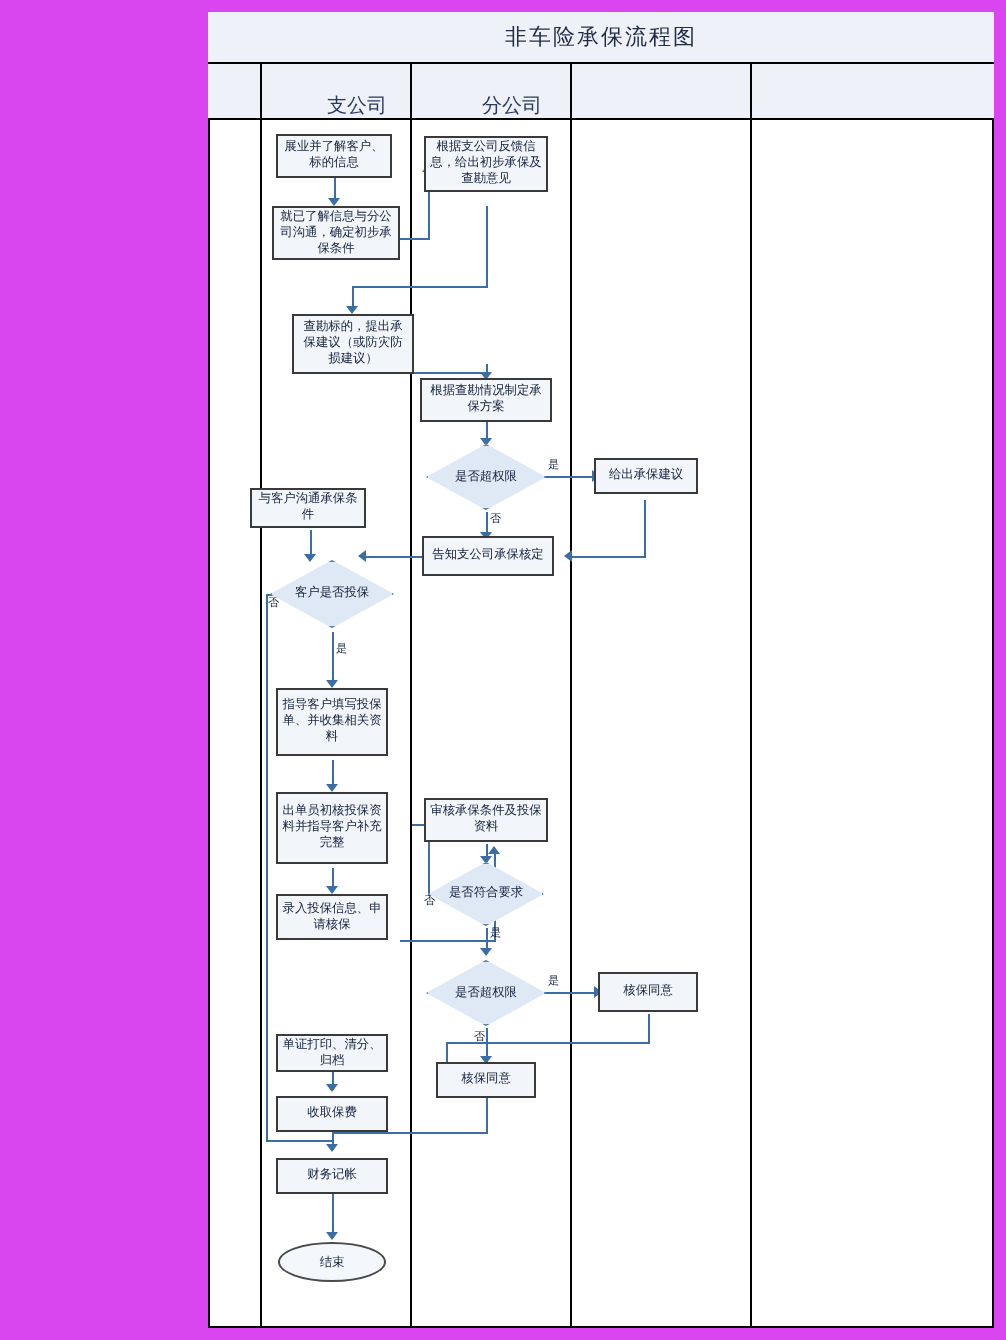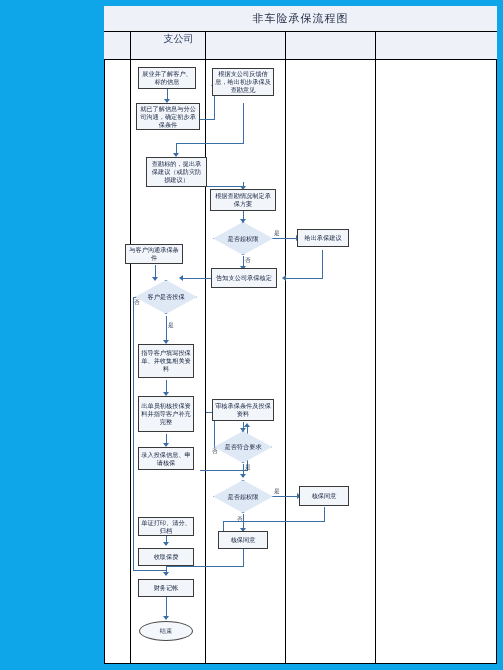--- a/index.html
+++ b/index.html
@@ -1,25 +1,25 @@
 <!DOCTYPE html>
 <html><head>
 <meta charset="utf-8">
 <style>
   html,body{margin:0;padding:0;background:#ffffff;}
   body{width:503px;height:670px;font-family:"DejaVu Sans","Liberation Sans",sans-serif;color:#1a1a1a;}
-  #root{position:relative;width:503px;height:670px;overflow:hidden;background:#0ea5e9;}
+  #root{position:relative;width:503px;height:670px;overflow:hidden;background:#d946ef;}
 
   
   .frame{position:absolute;left:104px;top:6px;width:393px;height:658px;border:1px solid #000;box-sizing:border-box;background:#fff;}
   .title-cell{position:absolute;left:104px;top:6px;width:393px;height:26px;border-bottom:1px solid #000;box-sizing:border-box;
               background:#eef1f7;display:flex;align-items:center;justify-content:center;}
   .title-cell span{font-size:11px;letter-spacing:1px;color:#1f2a44;}
   .hdr-row{position:absolute;left:104px;top:32px;width:393px;height:28px;border-bottom:1px solid #000;box-sizing:border-box;background:#eef1f7;}
-  .hdr-cell{position:absolute;top:32px;height:28px;display:flex;align-items:flex-start;justify-content:center;box-sizing:border-box;padding-left:22px;}
+  .hdr-cell{position:absolute;top:32px;height:28px;display:flex;align-items:flex-end;justify-content:center;box-sizing:border-box;padding-left:22px;}
   .hdr-cell span{font-size:10px;color:#2b3a5c;}
 
   
   .vline{position:absolute;width:1px;background:#000;top:32px;height:632px;}
 
   
   .box{position:absolute;box-sizing:border-box;border:1px solid #3a3a3a;background:#f2f5fa;
        display:flex;align-items:center;justify-content:center;text-align:center;
        font-size:6.2px;line-height:8px;padding:1px 2px;color:#14213d;}
   .diamond{position:absolute;box-sizing:border-box;background:#dfe8f5;border:1px solid #5b7fb5;
@@ -53,20 +53,23 @@
   </div>
 
   <div class="hdr-row"></div>
 
   <div class="hdr-cell" style="left:104px;width:26px;">
     <span></span>
   </div>
   <div class="hdr-cell" style="left:130px;width:75px;">
     <span>支公司</span>
   </div>
+  <div class="hdr-cell" style="left:205px;width:80px;">
+    <span>分公司</span>
+  </div>
 
   <div class="vline" style="left:130px;"></div>
   <div class="vline" style="left:205px;"></div>
   <div class="vline" style="left:285px;"></div>
   <div class="vline" style="left:375px;"></div>
 
   <div class="ln v" style="left:167px;top:89px;height:12px;"></div>
   <div class="arw down" style="left:164px;top:99px;"></div>
 
   <div class="ln h" style="left:200px;top:119px;width:14px;"></div>

